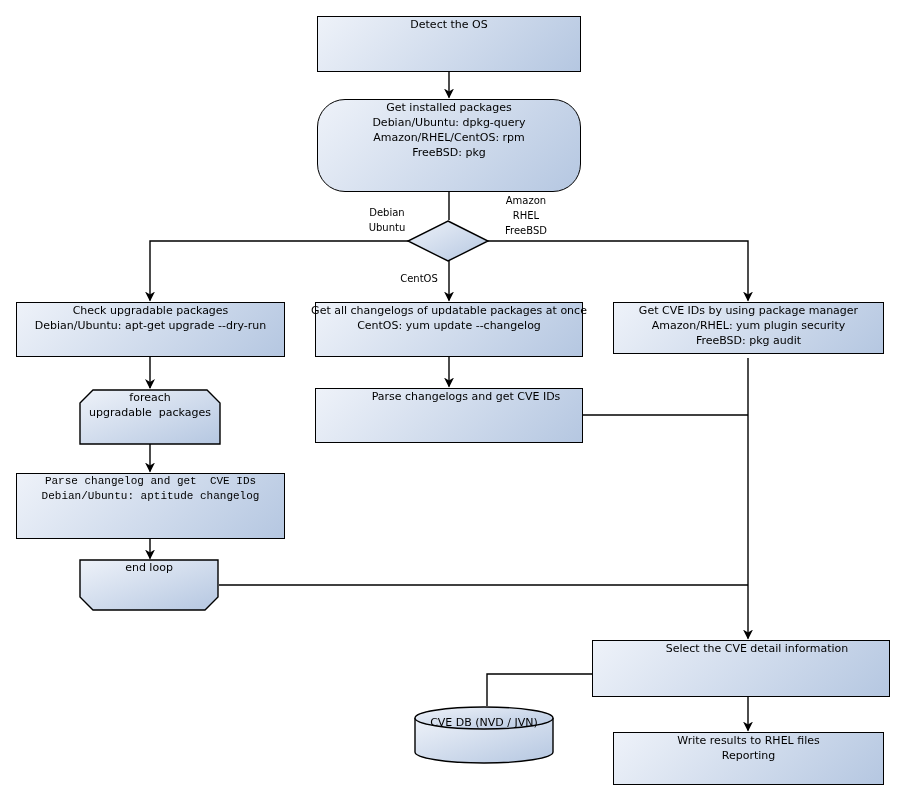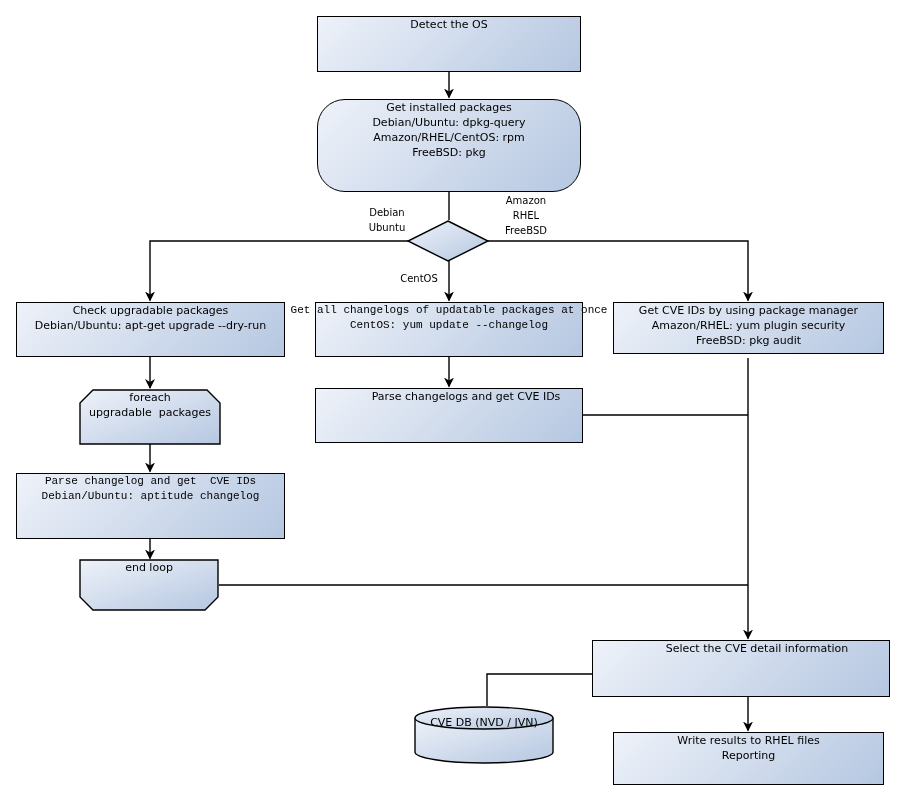--- a/index.html
+++ b/index.html
@@ -102,21 +102,21 @@
 Debian/Ubuntu: dpkg-query
 Amazon/RHEL/CentOS: rpm
 FreeBSD: pkg</span>
   </div>
 
   <div class="node rectnode" style="left:16px; top:302px; width:269px; height:55px;">
     <span>Check upgradable packages
 Debian/Ubuntu: apt-get upgrade --dry-run</span>
   </div>
 
-  <div class="node rectnode" style="left:315px; top:302px; width:268px; height:55px;font-family:Liberation Mono, monospace;">
+  <div class="node rectnode" style="left:315px; top:302px; width:268px; height:55px;">
     <span>Get all changelogs of updatable packages at once
 CentOS: yum update --changelog</span>
   </div>
 
   <div class="node rectnode" style="left:613px; top:302px; width:271px; height:52px;">
     <span>Get CVE IDs by using package manager
 Amazon/RHEL: yum plugin security
 FreeBSD: pkg audit</span>
   </div>
 

